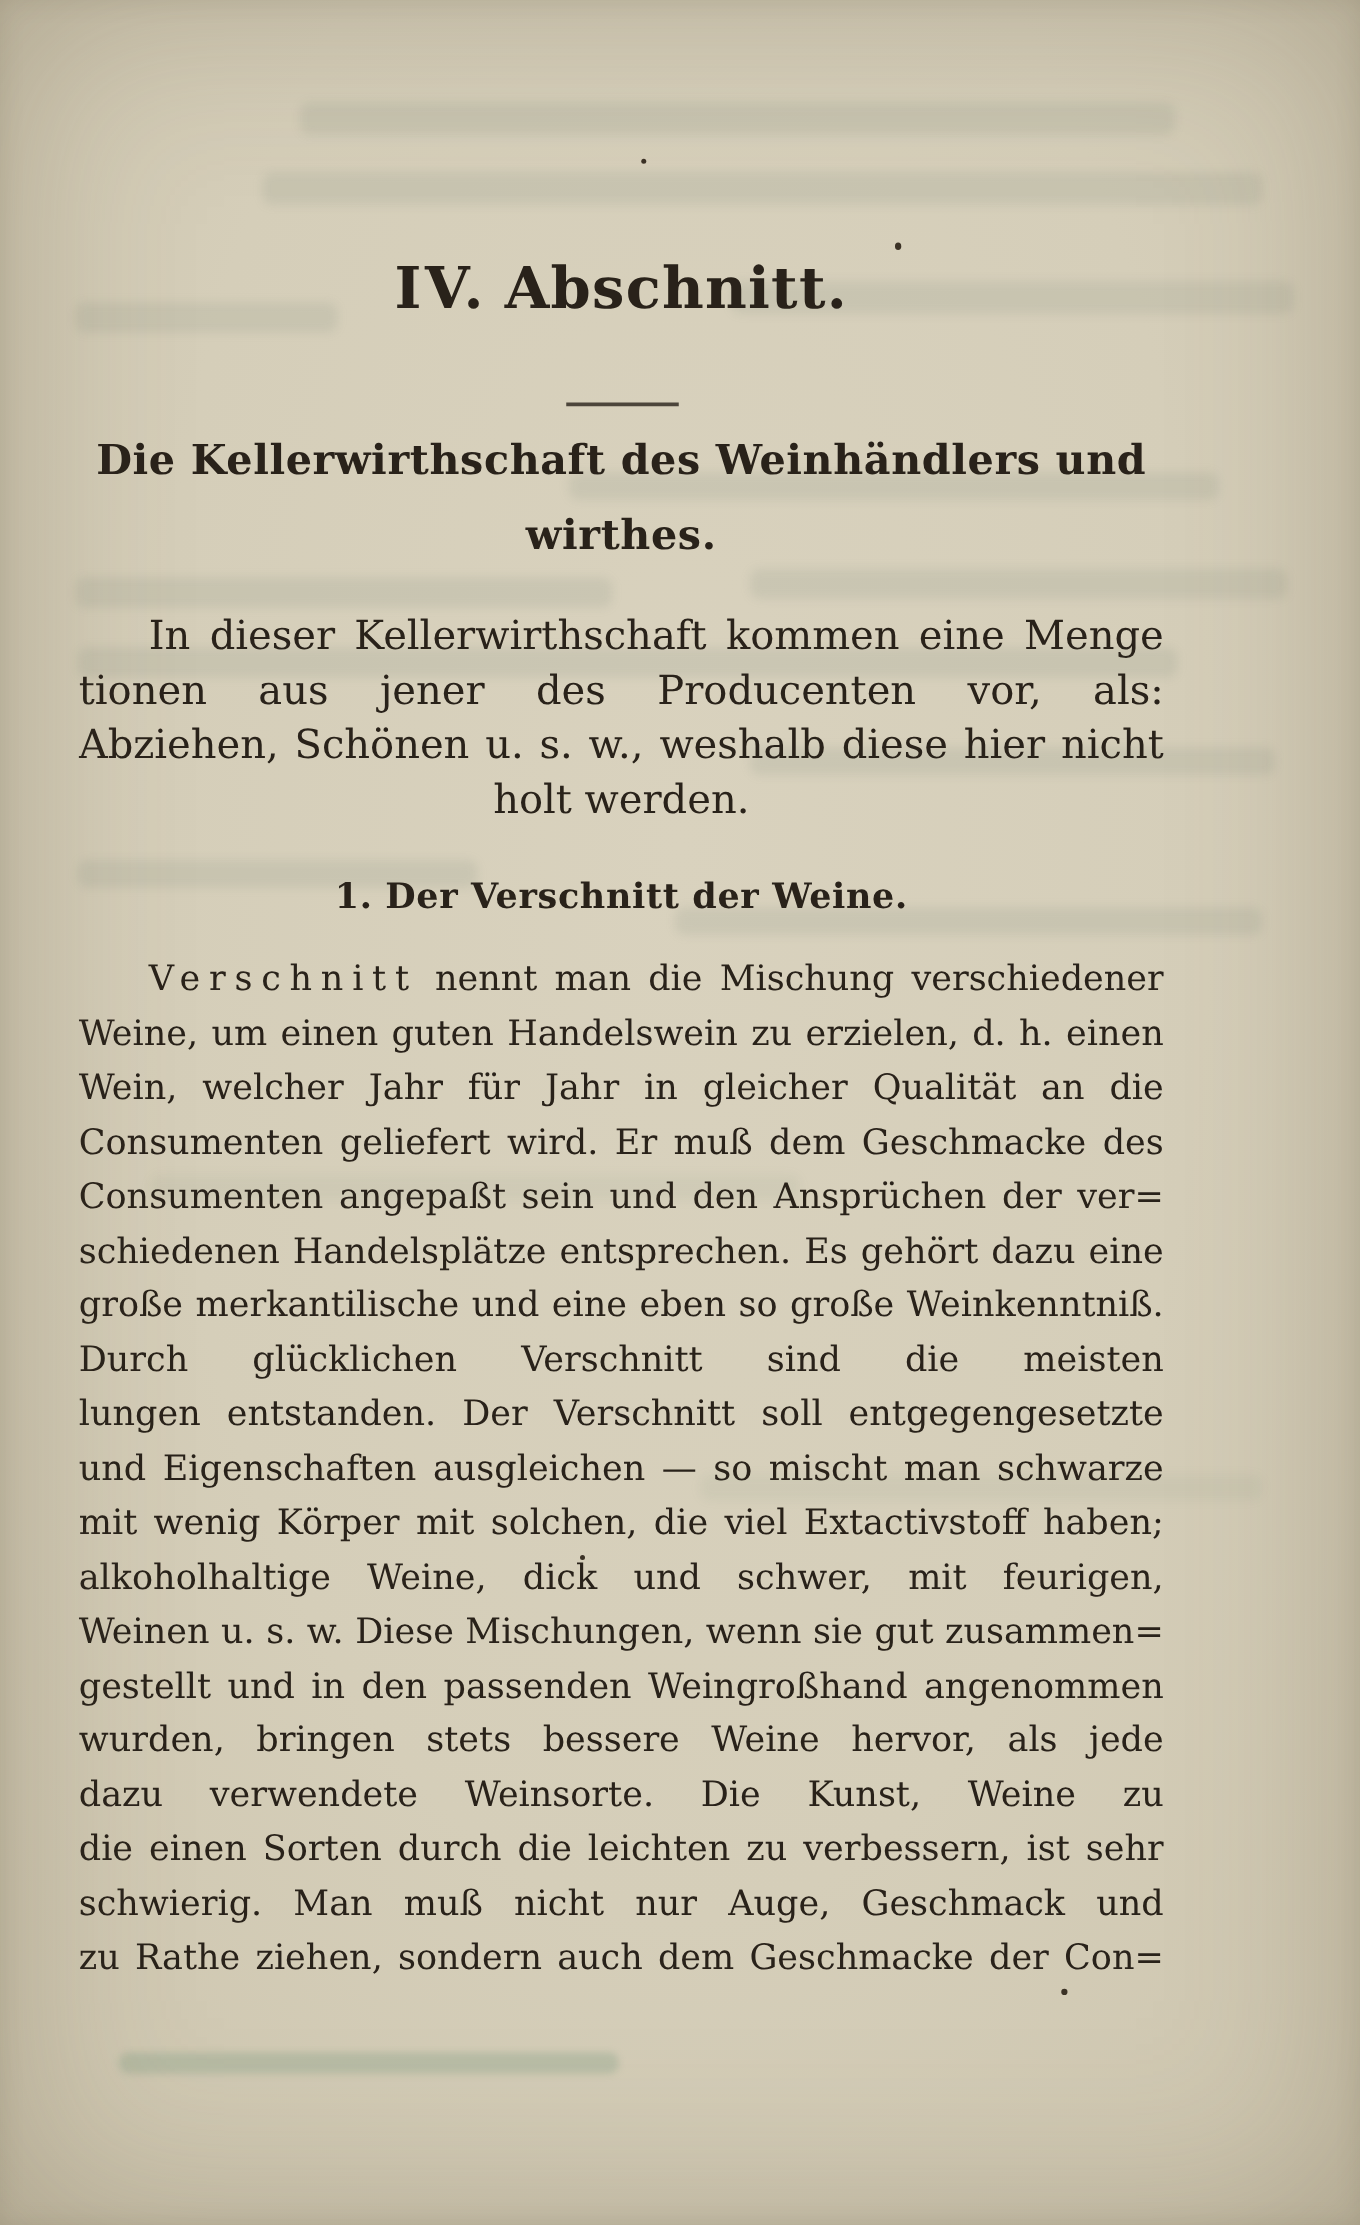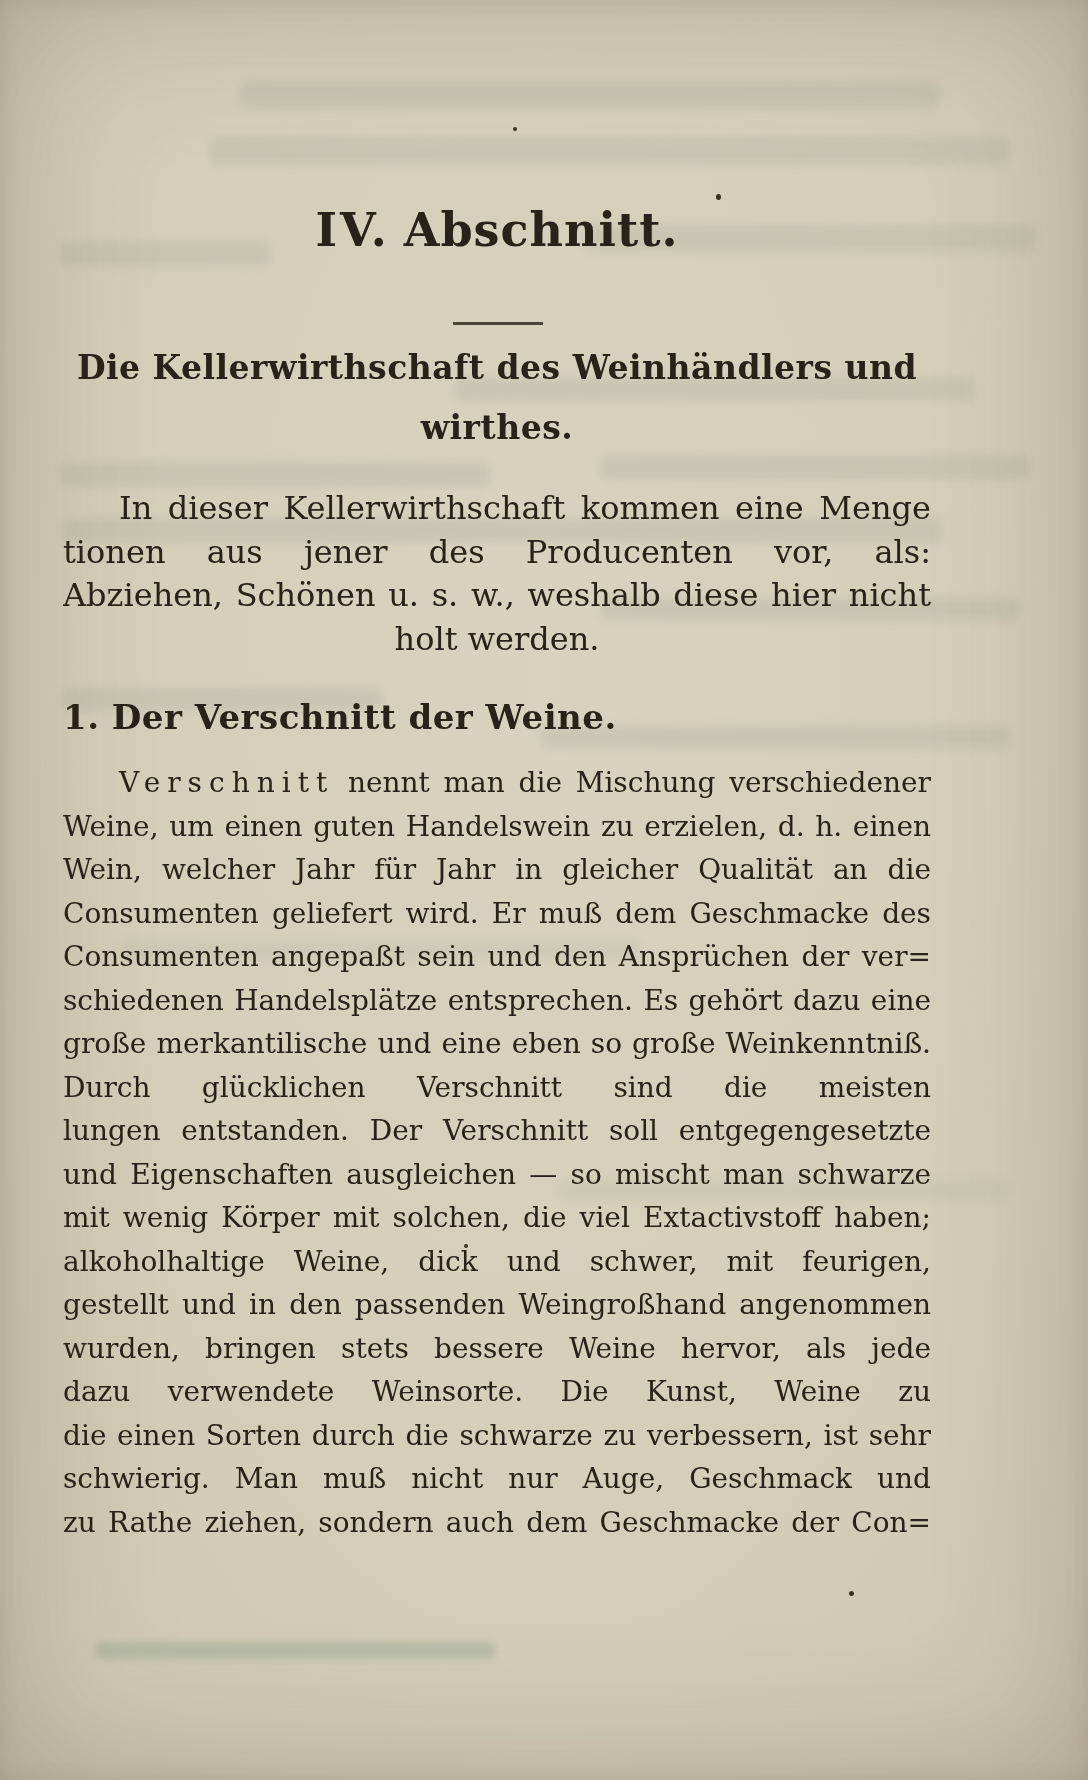--- a/index.html
+++ b/index.html
@@ -18,21 +18,21 @@
     color:var(--ink);
   }
   .vignette{position:absolute;inset:0;box-shadow:inset 0 0 150px rgba(96,84,58,.30), inset 0 0 20px rgba(96,84,58,.15);pointer-events:none;}
   .block{position:absolute;left:63px;width:868px;}
   .title{top:200px;margin:0;font-size:46px;line-height:60px;font-weight:bold;text-align:center;letter-spacing:1px;}
   .title .numeral{margin-right:14px;letter-spacing:3px;}
   .divider{position:absolute;top:322px;left:453px;width:90px;height:3px;background:var(--ink);opacity:.8;}
   .chapter{top:338px;font-size:33px;line-height:60px;font-weight:bold;letter-spacing:.5px;}
   .hline{text-align:center;height:60px;overflow:hidden;}
   .intro{top:487px;font-size:32px;line-height:43.5px;}
-  .sec-heading{top:699px;margin:0;font-size:34px;line-height:36px;font-weight:bold;text-align:left;letter-spacing:.5px;}
+  .sec-heading{top:699px;margin:0;font-size:28px;line-height:36px;font-weight:bold;text-align:center;letter-spacing:.5px;}
   .body2{top:761px;font-size:28px;line-height:43.5px;}
   .line{text-align:justify;text-align-last:justify;height:43.5px;overflow:hidden;}
   .line.plain{text-align:center;text-align-last:auto;}
   .line.indent{text-indent:56px;}
   .gesperrt{letter-spacing:7px;}
   .ghost{position:absolute;border-radius:8px;filter:blur(4px);background:var(--ghost);pointer-events:none;}
   .ghost.green{background:rgba(108,146,120,0.26);filter:blur(3px);}
   .ghost.faint{background:rgba(120,136,120,0.08);}
   .speck{position:absolute;background:#3b3226;border-radius:50%;}
 </style>
@@ -90,23 +90,24 @@
         <div class="line">Wein, welcher Jahr für Jahr in gleicher Qualität an die</div>
         <div class="line">Consumenten geliefert wird. Er muß dem Geschmacke des</div>
         <div class="line">Consumenten angepaßt sein und den Ansprüchen der ver=</div>
         <div class="line">schiedenen Handelsplätze entsprechen. Es gehört dazu eine</div>
         <div class="line">große merkantilische und eine eben so große Weinkenntniß.</div>
         <div class="line">Durch glücklichen Verschnitt sind die meisten Weingroßhand=</div>
         <div class="line">lungen entstanden. Der Verschnitt soll entgegengesetzte Fehler</div>
         <div class="line">und Eigenschaften ausgleichen — so mischt man schwarze und</div>
         <div class="line">mit wenig Körper mit solchen, die viel Extactivstoff haben;</div>
         <div class="line">alkoholhaltige Weine, dick und schwer, mit feurigen, leichten</div>
+        <div class="line">Weinen u. s. w. Diese Mischungen, wenn sie gut zusammen=</div>
         <div class="line">gestellt und in den passenden Weingroßhand angenommen</div>
         <div class="line">wurden, bringen stets bessere Weine hervor, als jede einzelne</div>
         <div class="line">dazu verwendete Weinsorte. Die Kunst, Weine zu verschneiden,</div>
-        <div class="line">die einen Sorten durch die schwarze zu verbessern, ist sehr</div>
+        <div class="line">die einen Sorten durch die leichten zu verbessern, ist sehr</div>
         <div class="line">schwierig. Man muß nicht nur Auge, Geschmack und Geruch</div>
         <div class="line">zu Rathe ziehen, sondern auch dem Geschmacke der Con=</div>
       </div>
   </div>
 
   <div class="vignette"></div>
 </div>
 
 </body></html>

